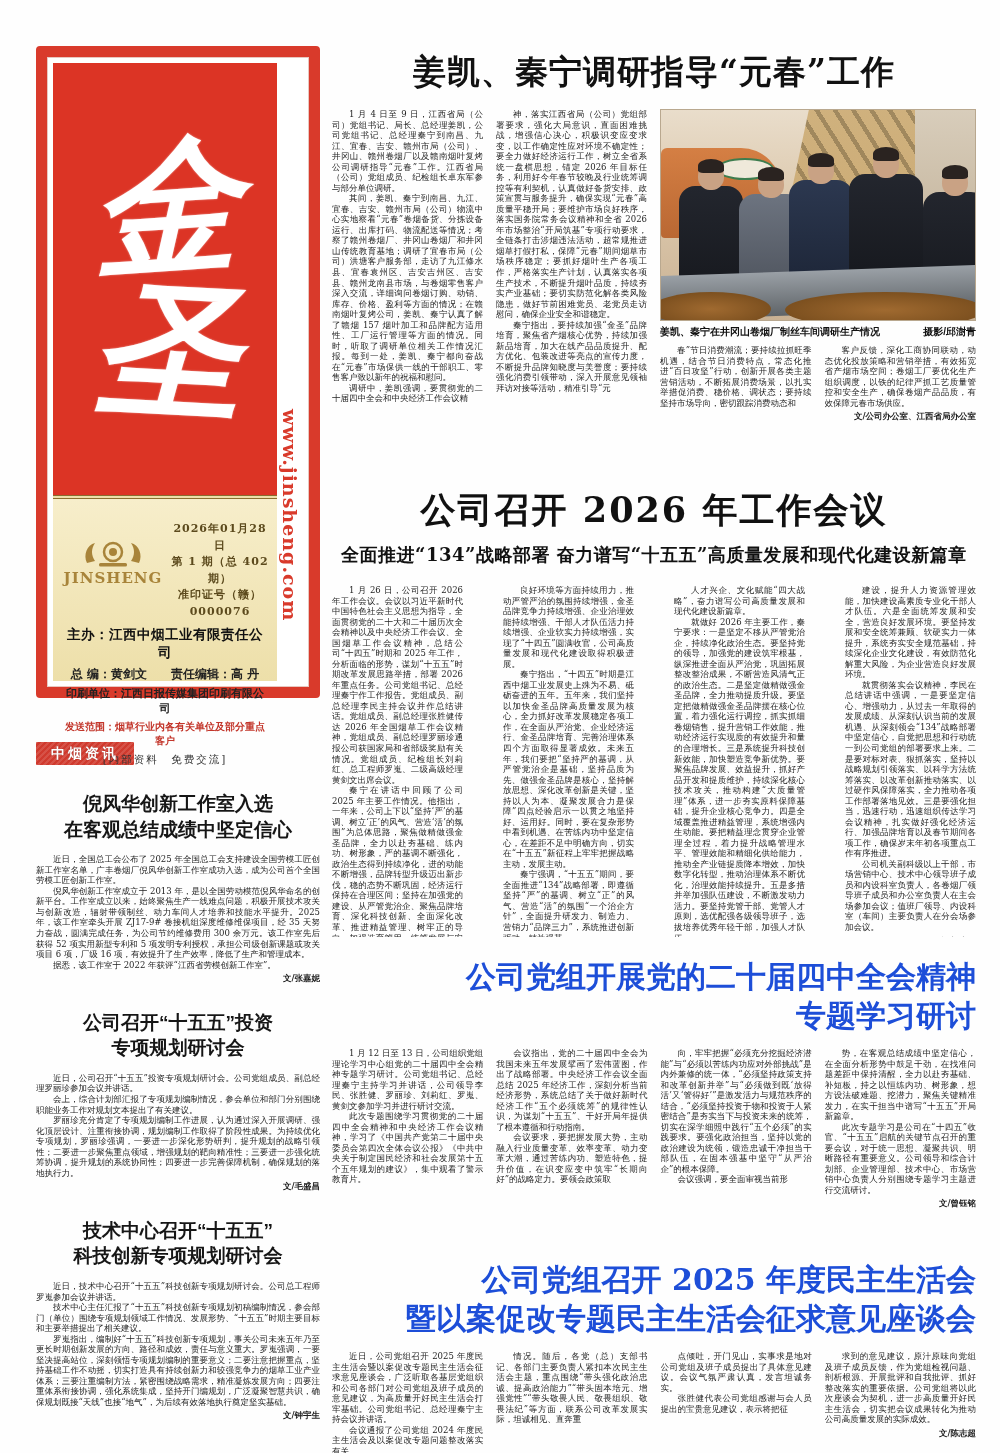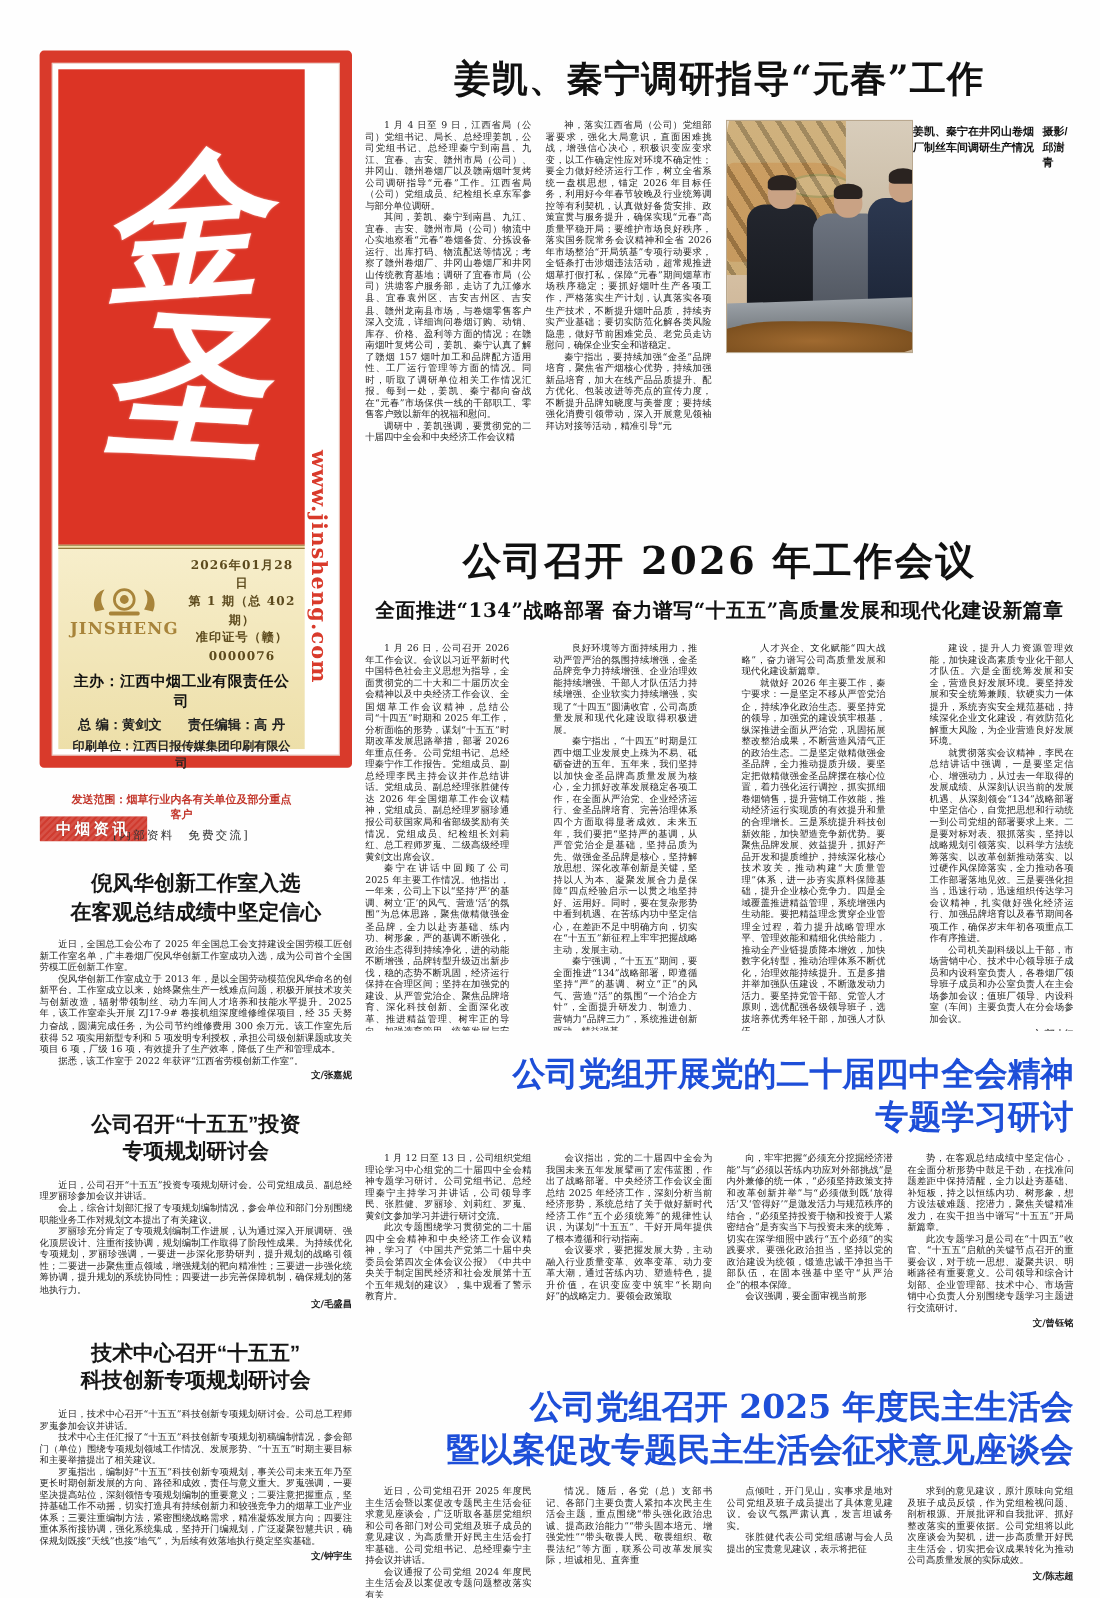--- a/index.html
+++ b/index.html
@@ -39,25 +39,25 @@
   }
   .info-box {
     height:186px; background:linear-gradient(#f7eecb,#eddfa9);
     border-top:4px double #8a6d2f; padding:7px 8px 5px 8px;
     display:flex; flex-direction:column; gap:2px;
   }
   .info-top { display:flex; align-items:center; gap:6px; }
   .logo-cell { width:104px; text-align:center; }
   .emblem { display:block; margin:0 auto; }
   .logo-word { color:#a8843a; font-weight:bold; font-size:15px; letter-spacing:1px; font-family:"DejaVu Serif",serif; }
-  .issue-cell { flex:1; color:#5c4a1d; font-size:11px; line-height:1.5; letter-spacing:1px; text-align:center; font-weight:bold; }
+  .issue-cell { flex:1; color:#5c4a1d; font-size:11px; line-height:1.5; letter-spacing:1px; text-align:center; font-weight:bold;margin-top:15px; }
   .org-line { font-size:13.5px; font-weight:bold; color:#111; text-align:center; margin-top:4px; letter-spacing:.5px; }
   .ed-line { font-size:12px; font-weight:bold; color:#222; text-align:center; margin-top:2px; }
   .print-line { font-size:11px; font-weight:bold; color:#222; text-align:center; margin-top:1px; }
-  .dist-line { font-size:10px; font-weight:bold; color:#c3362b; text-align:center; margin-top:17px; }
+  .dist-line { font-size:10px; font-weight:bold; color:#c3362b; text-align:center; margin-top:2px; }
   .internal-line { font-size:10.5px; color:#333; text-align:center; margin-top:3px; letter-spacing:2px; }
 
   .section-badge {
     margin-top:44px; width:98px; height:23px; background:#d03a2e; color:#fff;
     font-family:"Liberation Sans",sans-serif; font-weight:bold; font-size:14px;
     letter-spacing:3px; display:flex; align-items:center; justify-content:center;
     text-shadow:0 0 1px #7d1810; border-radius:1px;
     background-image:linear-gradient(135deg, rgba(255,255,255,.12) 25%, transparent 25%, transparent 50%, rgba(255,255,255,.12) 50%, rgba(255,255,255,.12) 75%, transparent 75%);
     background-size:6px 6px;
   }
@@ -80,21 +80,21 @@
   .subhead { font-size:18px; font-weight:bold; text-align:center; margin-top:9px; letter-spacing:.5px; color:#111; }
 
   .cols { display:flex; gap:13px; }
   .col { flex:1; overflow:hidden; }
   .col p { font-size:8.5px; line-height:1.24; text-align:justify; text-indent:2em; color:#1d1d1d; }
   .col .byline { text-indent:0; text-align:right; font-weight:bold; margin-top:3px; font-size:8.5px; }
 
   .a1-body { display:flex; gap:13px; margin-top:14px; height:352px; }
   .a1-left { display:flex; gap:13px; width:315px; overflow:hidden; }
   .a1-left .col { width:151px; flex:none; }
-  .a1-right { flex:1; display:flex; flex-direction:row; }
+  .a1-right { flex:1; display:flex; flex-direction:column; }
   .photo-caption { font-size:10px; font-weight:bold; margin-top:4px; color:#111;
     font-family:"Liberation Sans",sans-serif; display:flex; justify-content:space-between; }
   .a1-under { margin-top:6px; flex:1; overflow:hidden; }
   .a1-under .cols { height:100%; }
 
   
   .news-photo { position:relative; width:100%; height:212px; overflow:hidden; border:1px solid #b9a88f;
     background:linear-gradient(180deg,#e9ddcb 0%,#dcc8ac 45%,#c9b193 100%); }
   .np-machine { position:absolute; left:0; top:38px; width:120px; height:90px;
     background:linear-gradient(180deg,#d2702e,#b4581f); border-radius:6px 40px 4px 4px; opacity:.85; }

